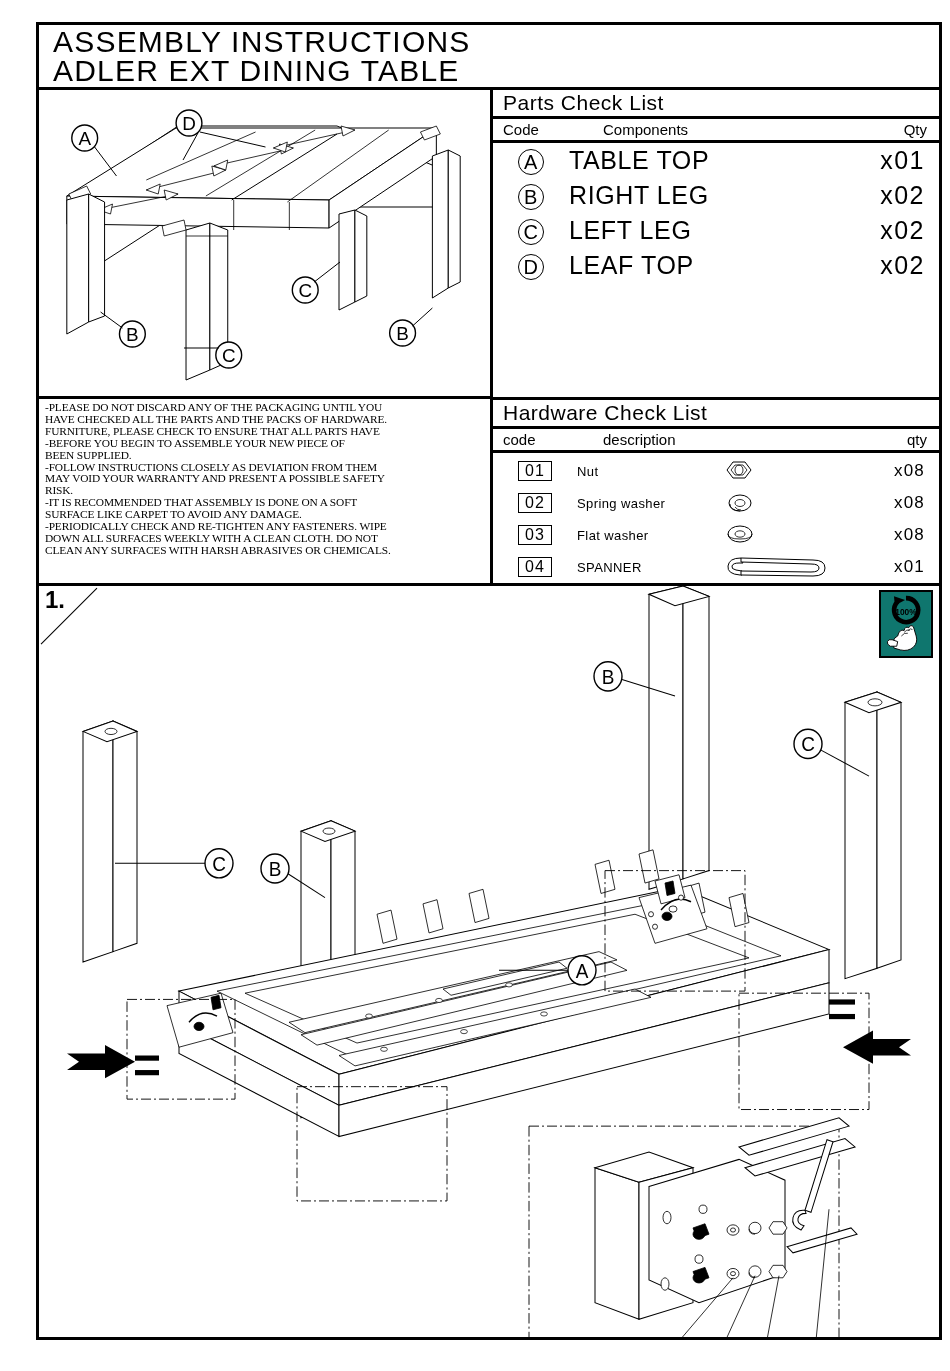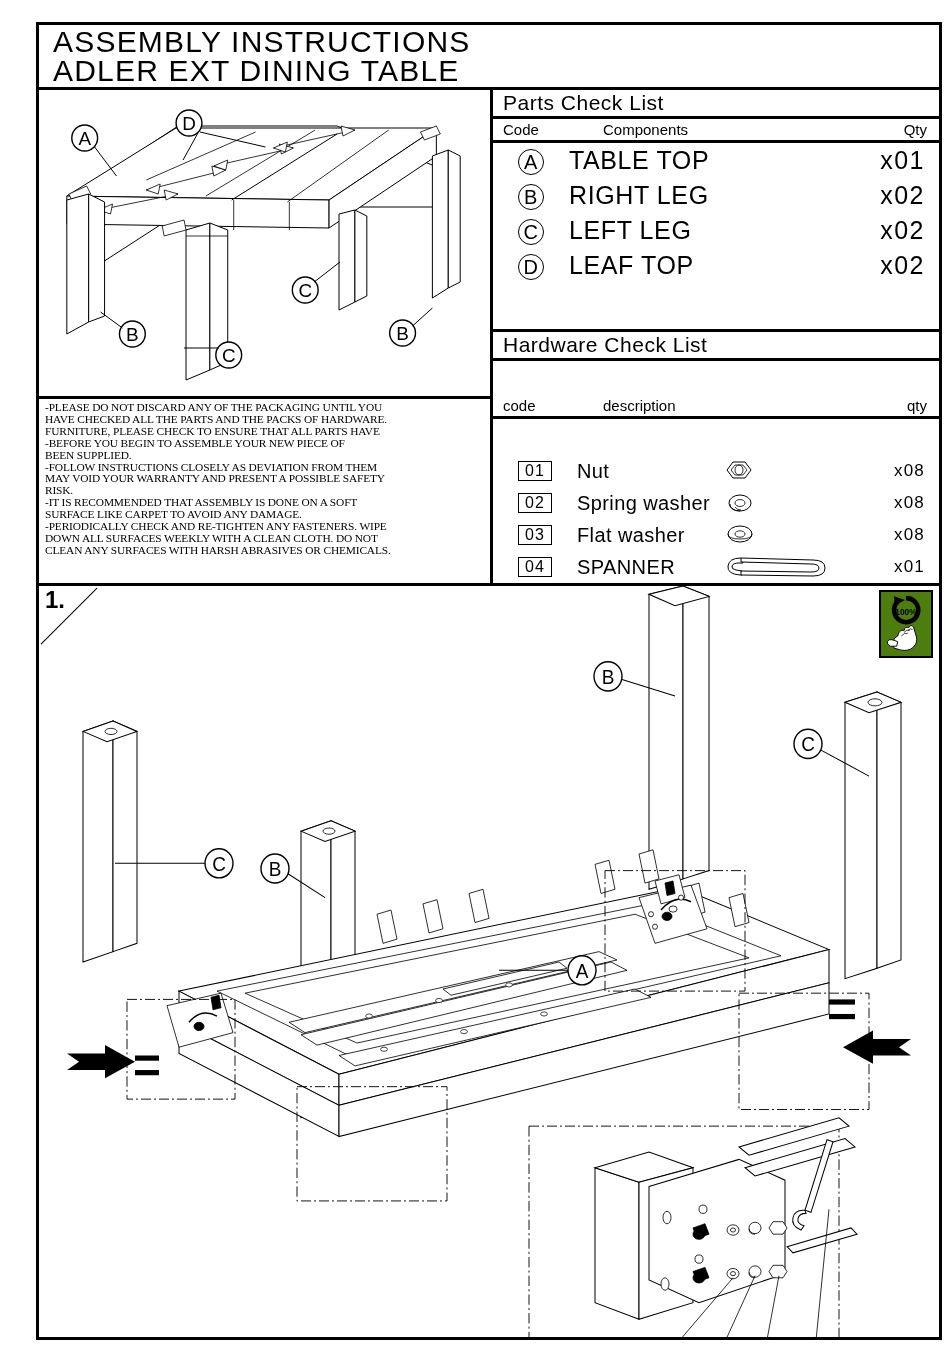--- a/index.html
+++ b/index.html
@@ -137,21 +137,20 @@
     box-sizing: border-box;
     letter-spacing: 1.5px;
   }
 
   
   .hw-section {
     border-top: 3px solid #000;
     display: flex;
     flex-direction: column;
     flex: 0 0 auto;
-    gap: 34px;
   }
   .hw-body { padding-top: 2px; }
   .hw-row {
     display: flex;
     align-items: center;
     height: 32px;
     font-size: 16px;
   }
   .hw-row .hw-code {
     width: 84px;
@@ -160,21 +159,21 @@
   }
   .codebox {
     display: inline-block;
     border: 1.8px solid #000;
     padding: 1px 6px;
     font-size: 16px;
     letter-spacing: 1px;
     line-height: 16px;
     font-family: "Liberation Sans", sans-serif;
   }
-  .hw-row .hw-desc { flex: 1; font-size: 20px; letter-spacing: 0.4px; }
+  .hw-row .hw-desc { flex: 1; font-size: 13px; letter-spacing: 0.4px; }
   .hw-row .hw-icon { width: 120px; text-align: center; }
   .hw-row .hw-qty {
     width: 96px;
     text-align: right;
     padding-right: 14px;
     box-sizing: border-box;
     font-size: 17px;
     letter-spacing: 1.2px;
   }
 
@@ -194,21 +193,21 @@
     z-index: 5;
   }
   .badge {
     position: absolute;
     right: 6px;
     top: 4px;
     width: 54px;
     height: 68px;
     border: 2.5px solid #000;
     box-sizing: border-box;
-    background: #4d7c0f;
+    background: #0f766e;
     z-index: 6;
   }
   .svg-layer {
     position: absolute;
     left: 0; top: 0;
     width: 100%; height: 100%;
   }
   svg { display: block; }
   .ln { fill: none; stroke: #000; stroke-width: 1; }
   .ln-thin { fill: none; stroke: #000; stroke-width: 0.8; }

